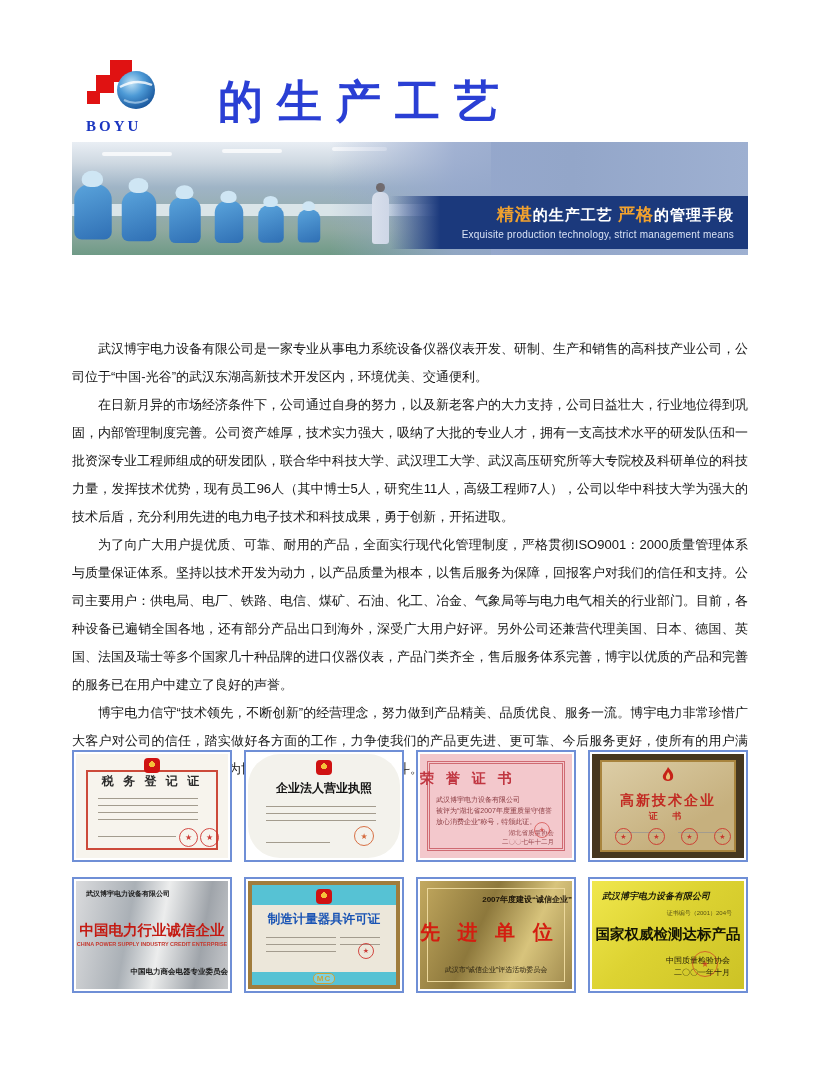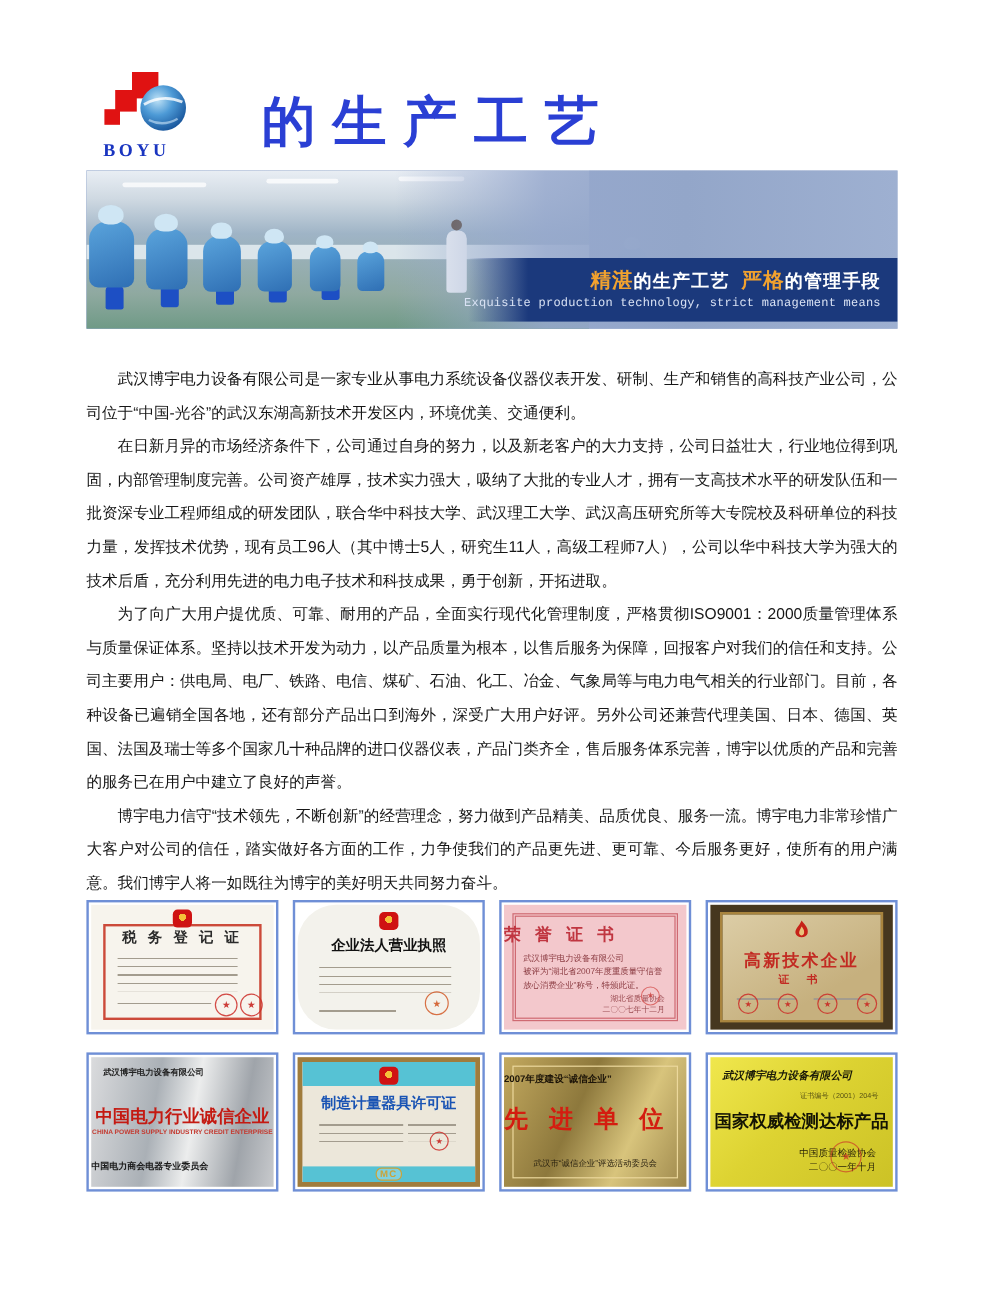--- a/index.html
+++ b/index.html
@@ -9,22 +9,22 @@
 
   
   .logo-wrap{position:absolute;left:84px;top:60px;display:flex;align-items:flex-start;cursor:pointer;}
   .logo-mark{width:104px;height:76px;position:relative;}
   .boyu-en{position:absolute;left:2px;top:58px;font-family:"Liberation Serif","DejaVu Serif",serif;
            font-weight:bold;font-size:15px;letter-spacing:3px;color:#1a35c0;}
   .brand-cn{position:absolute;left:218px;top:72px;font-size:45px;font-weight:bold;color:#2a3fd4;
             letter-spacing:14px;white-space:nowrap;}
 
   
-  .banner{position:absolute;left:72px;top:142px;width:676px;height:132px;overflow:hidden;
-          background:linear-gradient(to right,#7b94c0,#93a6c9 60%,#a6b5d4);font-family:Liberation Mono, monospace;}
+  .banner{position:absolute;left:72px;top:142px;width:676px;height:113px;overflow:hidden;
+          background:linear-gradient(to right,#7b94c0,#93a6c9 60%,#a6b5d4);}
   .photo{position:absolute;left:0;top:0;width:62%;height:100%;
          background:linear-gradient(#e9eef4 0%,#cfd9e2 18%,#9fb4c6 40%,#8fa9a0 78%,#6f9a86 100%);}
   .ceillight{position:absolute;background:rgba(255,255,255,.75);height:4px;border-radius:2px;}
   .deskstrip{position:absolute;left:0;top:62px;width:100%;height:12px;background:rgba(235,242,246,.8);}
   .worker{position:absolute;width:30px;height:44px;border-radius:12px 12px 6px 6px;
           background:linear-gradient(160deg,#5aa4dc,#2f6fb4);}
   .worker::before{content:"";position:absolute;left:6px;top:-11px;width:17px;height:13px;border-radius:50% 50% 40% 40%;
           background:#cfe6f4;}
   .chair{position:absolute;width:15px;height:20px;border-radius:4px 4px 2px 2px;background:#1d4fc4;}
   .labcoat{position:absolute;width:17px;height:52px;border-radius:7px 7px 3px 3px;background:#f4f6f8;}
@@ -33,21 +33,21 @@
   .fade{position:absolute;top:0;bottom:0;left:38%;right:0;
         background:linear-gradient(to right,rgba(150,168,205,0),rgba(150,168,205,.85) 30%,#93a6c9 58%,#9eb0d1 100%);}
   .band{position:absolute;left:47%;right:0;bottom:6px;height:53px;
         background:linear-gradient(to right,rgba(27,57,124,0),#1b397c 14%);}
   .slogan{position:absolute;right:14px;top:7px;text-align:right;white-space:nowrap;}
   .slogan-cn{font-size:15px;font-weight:bold;color:#fff;letter-spacing:1px;}
   .slogan-cn .hl{color:#f2a22e;font-size:17px;}
   .slogan-en{font-size:10px;color:#d9e2f4;margin-top:3px;letter-spacing:.2px;text-align:right;}
 
   
-  .about{position:absolute;left:72px;top:302px;width:676px;font-size:13px;line-height:28px;
+  .about{position:absolute;left:72px;top:335px;width:676px;font-size:13px;line-height:28px;
          color:#161616;text-align:justify;}
   .about p{text-indent:2em;}
 
   
   .certs{position:absolute;left:72px;top:750px;display:grid;
          grid-template-columns:repeat(4,160px);grid-template-rows:112px 116px;gap:15px 12px;}
   .cert{position:relative;border:2px solid #6f8fd6;background:#fff;overflow:hidden;cursor:pointer;}
   .cert .inner{position:absolute;inset:2px;overflow:hidden;}
   .emblem{position:absolute;left:50%;transform:translateX(-50%);width:16px;height:15px;
           background:radial-gradient(circle at 50% 42%,#f5c03a 0 3px,#cf1212 3px);border-radius:4px;}
@@ -71,31 +71,31 @@
   .c-hi .plaque{position:absolute;inset:6px 8px;background:linear-gradient(150deg,#dccda6,#c6b07e 70%);
                 border:2px solid #a8843e;}
   .c-hi .title{position:absolute;top:30px;width:100%;text-align:center;font-size:14px;font-weight:bold;
                color:#c22a22;letter-spacing:2px;}
   .c-hi .sub{position:absolute;top:48px;width:100%;text-align:center;font-size:9px;font-weight:bold;
              color:#c22a22;letter-spacing:6px;}
   .c-cred .inner{background:linear-gradient(100deg,#dadbdd,#aab0b6 35%,#eceded 55%,#9fa4aa 80%,#c8cacd);}
   .c-cred .co{position:absolute;left:10px;top:8px;font-size:7px;font-weight:bold;color:#222;}
   .c-cred .title{position:absolute;top:40px;width:100%;text-align:center;font-size:14.5px;font-weight:bold;color:#c41a12;}
   .c-cred .en{position:absolute;top:60px;width:100%;text-align:center;font-size:5.5px;font-weight:bold;color:#c43a30;}
-  .c-cred .iss{position:absolute;bottom:12px;width:100%;text-align:left;font-size:7.5px;font-weight:bold;color:#1a1a1a;}
+  .c-cred .iss{position:absolute;bottom:12px;width:100%;text-align:right;font-size:7.5px;font-weight:bold;color:#1a1a1a;}
   .c-meas .inner{background:#ece7da;border:4px solid #a07c3c;}
   .c-meas .topband{position:absolute;left:0;right:0;top:0;height:20px;background:#56c2d4;}
   .c-meas .botband{position:absolute;left:0;right:0;bottom:0;height:13px;background:#56c2d4;
                    display:flex;align-items:center;justify-content:center;}
   .c-meas .mc{font-size:8px;font-weight:bold;color:#caa33a;letter-spacing:1px;border:1px solid #caa33a;
               border-radius:5px;padding:0 3px;background:rgba(255,255,255,.25);}
   .c-meas .title{position:absolute;top:26px;width:100%;text-align:center;font-size:12.5px;font-weight:bold;color:#1a54b4;}
   .c-adv .inner{background:linear-gradient(115deg,#c3a95f,#8d783c 40%,#d8c47c 68%,#9c864a);}
   .c-adv .frame{position:absolute;inset:7px;border:1px solid #ecd89c;}
-  .c-adv .hdr{position:absolute;top:13px;width:100%;text-align:left;font-size:8px;font-weight:bold;color:#1c1408;}
+  .c-adv .hdr{position:absolute;top:13px;width:100%;text-align:right;font-size:8px;font-weight:bold;color:#1c1408;}
   .c-adv .title{position:absolute;top:38px;width:100%;font-size:20px;font-weight:bold;
                 color:#d41d10;letter-spacing:6px;}
   .c-adv .iss{position:absolute;bottom:14px;width:100%;text-align:center;font-size:7px;color:#2a2210;}
   .c-cert .inner{background:linear-gradient(135deg,#f0e74d,#ddd332 45%,#ccc226);}
   .c-cert .co{position:absolute;left:10px;top:9px;font-size:9px;font-weight:bold;font-style:italic;color:#1a1a08;}
   .c-cert .ser{position:absolute;right:12px;top:28px;font-size:6px;color:#5a5414;}
   .c-cert .title{position:absolute;top:44px;width:100%;text-align:center;font-size:14.5px;font-weight:bold;color:#141404;}
   .c-cert .iss{position:absolute;right:14px;bottom:10px;text-align:right;font-size:8px;line-height:12px;color:#2a2408;}
 </style>
 </head>

